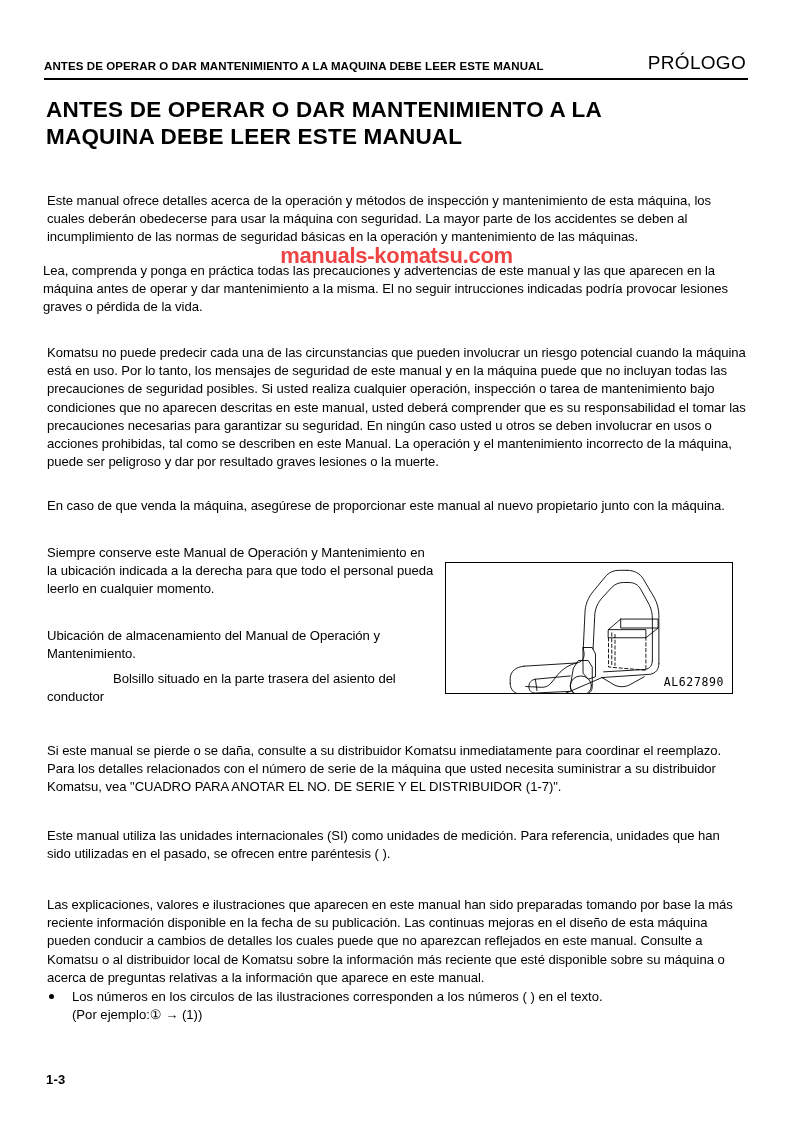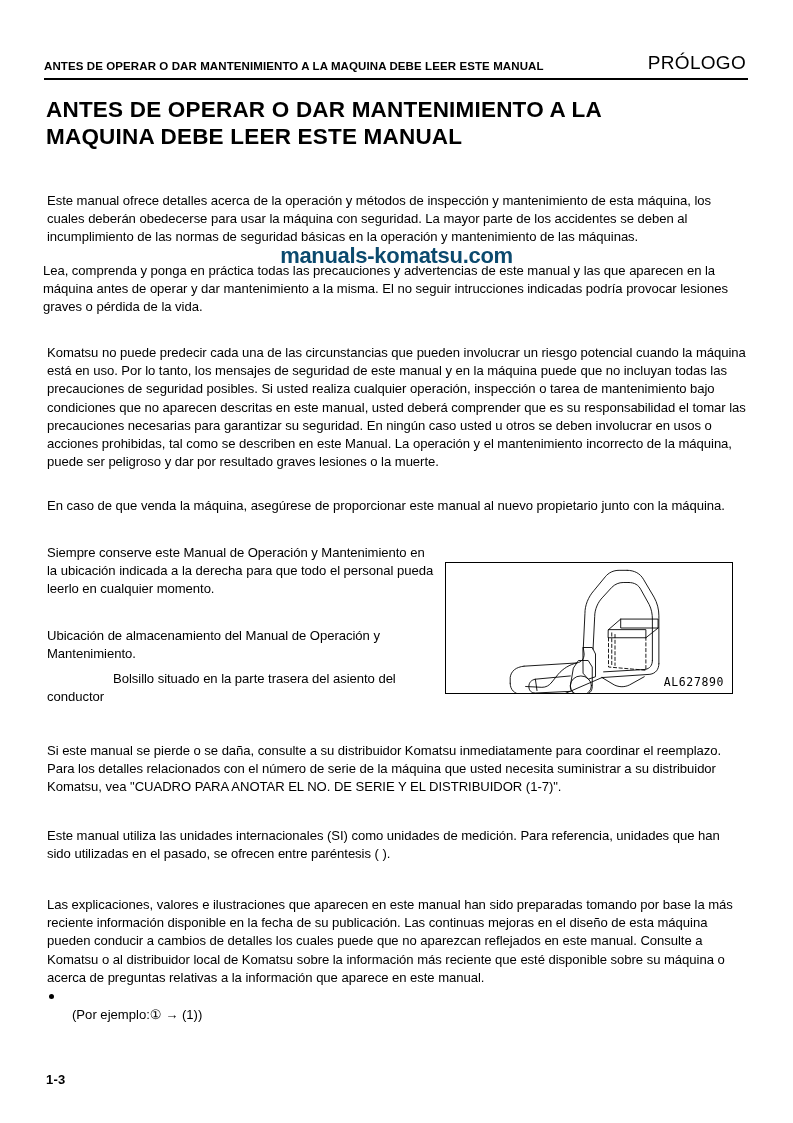--- a/index.html
+++ b/index.html
@@ -111,21 +111,21 @@
   
   .watermark {
     position: absolute;
     left: 0;
     top: 243px;
     width: 793px;
     text-align: center;
     font-size: 22px;
     font-weight: bold;
     letter-spacing: -0.3px;
-    color: #0c4a6e;
+    color: #ef4444;
   }
 
   
   .figure-box {
     position: absolute;
     left: 445px;
     top: 562px;
     width: 288px;
     height: 132px;
     border: 1.5px solid #000000;
@@ -178,21 +178,21 @@
   <div class="para p5">Siempre conserve este Manual de Operación y Mantenimiento en la ubicación indicada a la derecha para que todo el personal pueda leerlo en cualquier momento.</div>
   <div class="para p6">Ubicación de almacenamiento del Manual de Operación y Mantenimiento.</div>
   <div class="para p7">Bolsillo situado en la parte trasera del asiento del conductor</div>
   <div class="para p8">Si este manual se pierde o se daña, consulte a su distribuidor Komatsu inmediatamente para coordinar el reemplazo. Para los detalles relacionados con el número de serie de la máquina que usted necesita suministrar a su distribuidor Komatsu, vea "CUADRO PARA ANOTAR EL NO. DE SERIE Y EL DISTRIBUIDOR (1-7)".</div>
   <div class="para p9">Este manual utiliza las unidades internacionales (SI) como unidades de medición. Para referencia, unidades que han sido utilizadas en el pasado, se ofrecen entre paréntesis ( ).</div>
   <div class="para p10">Las explicaciones, valores e ilustraciones que aparecen en este manual han sido preparadas tomando por base la más reciente información disponible en la fecha de su publicación. Las continuas mejoras en el diseño de esta máquina pueden conducir a cambios de detalles los cuales puede que no aparezcan reflejados en este manual. Consulte a Komatsu o al distribuidor local de Komatsu sobre la información más reciente que esté disponible sobre su máquina o acerca de preguntas relativas a la información que aparece en este manual.</div>
 
   <div class="bullet-block">
     <div class="bullet-row">
       <span class="bullet-dot"></span>
-      <br>
+      <span>Los números en los circulos de las ilustraciones corresponden a los números ( ) en el texto.</span><br>
       <span>(Por ejemplo:① → (1))</span>
     </div>
   </div>
 
   <div class="watermark">manuals-komatsu.com</div>
 
   <div class="figure-box">
     <svg class="figure-svg" viewBox="0 0 288 160" preserveAspectRatio="xMidYMid meet">
       <g fill="none" stroke="#000000" stroke-width="1.1" stroke-linejoin="round" stroke-linecap="round">
 

